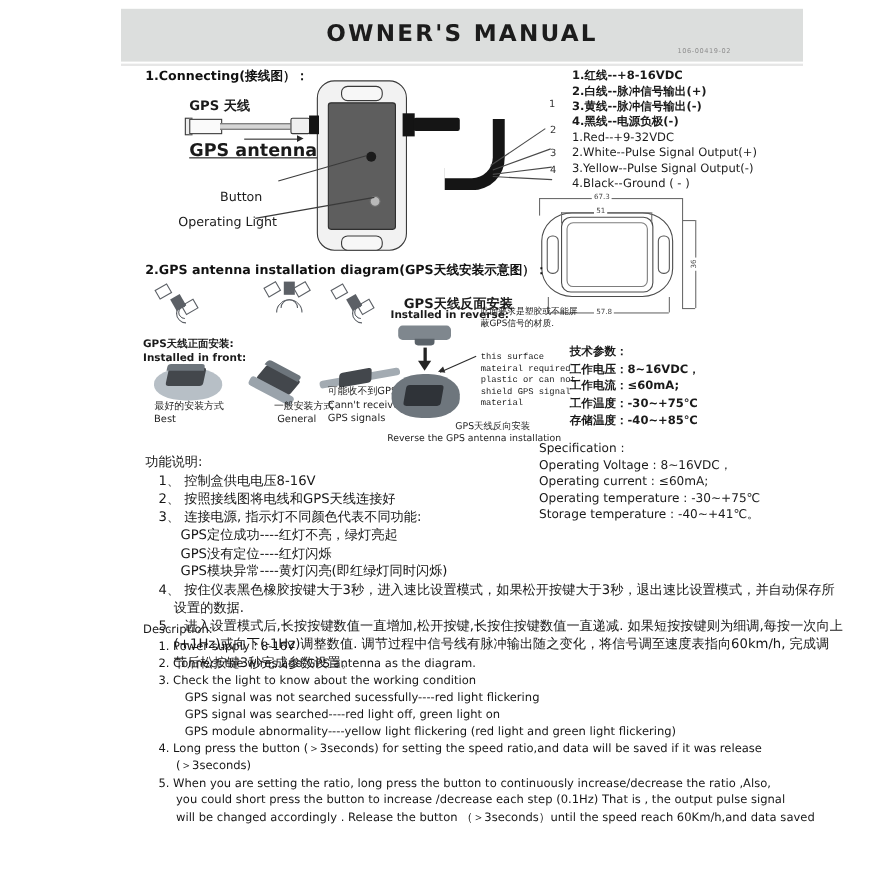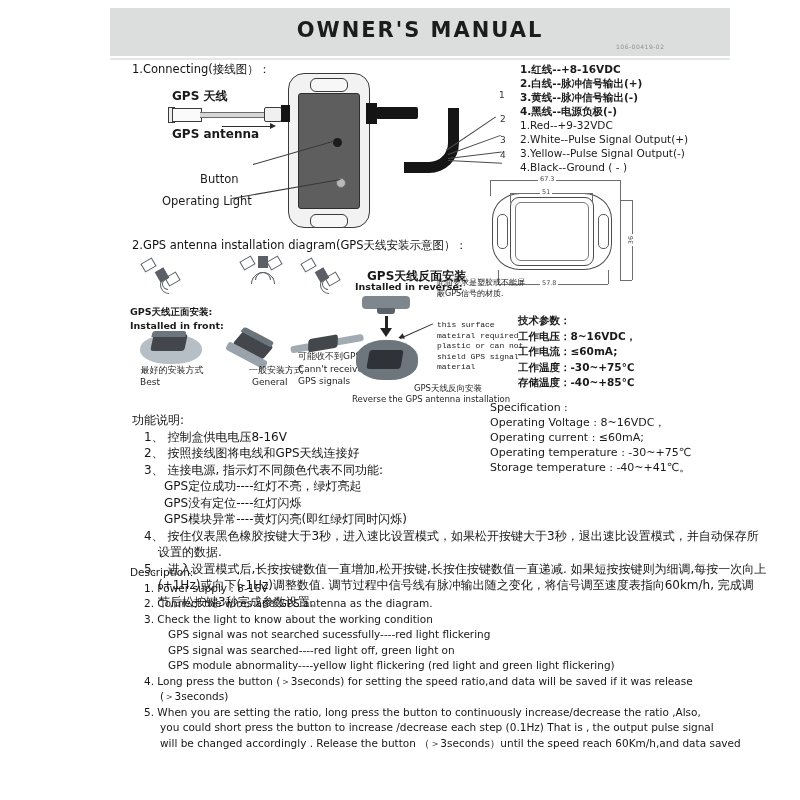--- a/index.html
+++ b/index.html
@@ -51,21 +51,21 @@
     top: 58px;
     width: 620px;
     height: 2px;
     background: #e6e6e6;
   }
 
   
   .sect-title {
     position: absolute;
     font-size: 11.5px;
-    font-weight: normal;
+    font-weight: bold;
     color: #111;
     white-space: nowrap;
   }
   .lbl {
     position: absolute;
     font-size: 11px;
     white-space: nowrap;
     color: #1a1a1a;
   }
   .bold { font-weight: bold; }
@@ -420,21 +420,21 @@
 
   <div class="ant-barrel-cap"></div>
   <div class="ant-barrel"></div>
   <div class="ant-wire"></div>
   <div class="ant-plug"></div>
 
   <div class="arrow-shaft" style="left:222px; top:126px; width:48px;"></div>
   <div class="arrow-right" style="left:270px; top:123px;"></div>
 
   <div class="lbl bold" style="left:172px; top:88px; font-size:12px;">GPS 天线</div>
-  <div class="lbl bold" style="left:172px; top:127px; font-size:12px;">GPS antenna</div>
+  <div class="lbl bold" style="left:172px; top:127px; font-size:16px;text-decoration:underline;">GPS antenna</div>
 
   <div class="dev-body"></div>
   <div class="dev-tab top"></div>
   <div class="dev-tab bottom"></div>
   <div class="dev-screen"></div>
   <div class="dev-port-left"></div>
   <div class="dev-port-right"></div>
   <div class="dev-btn"></div>
   <div class="dev-led"></div>
 

